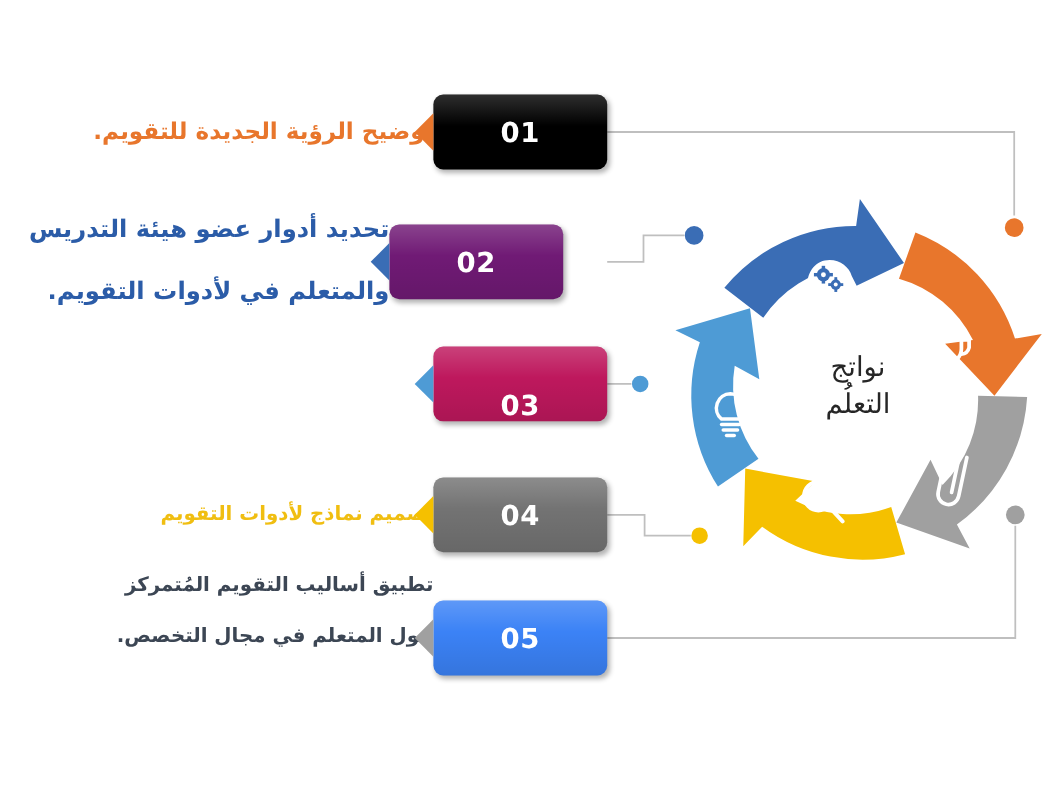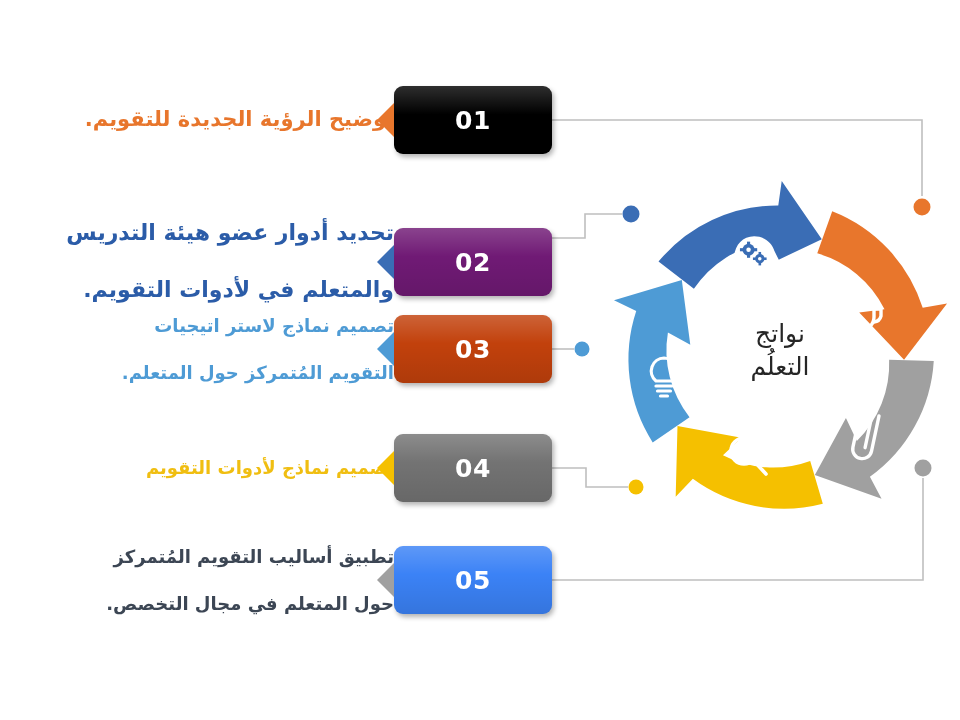--- a/index.html
+++ b/index.html
@@ -183,53 +183,49 @@
   </div>
 
   <div class="step-row" style="left:0;top:86px;width:552px;height:68px;">
     <div class="step-label" style="color:#E8762C;font-size:21px;">توضيح الرؤية الجديدة للتقويم.</div>
     <div class="step-box" style="--c:#E8762C;background:#000000;">
       <span class="bevel"></span>
       <span class="step-num">01</span>
     </div>
   </div>
 
-  <div class="step-row" style="left:0;top:204px;width:552px;height:68px;margin-top:24px;">
+  <div class="step-row" style="left:0;top:204px;width:512px;height:68px;">
     <div class="step-label" style="color:#2B5CA8;font-size:22px;">
       <div>تحديد أدوار عضو هيئة التدريس</div>
       <div>والمتعلم في لأدوات التقويم.</div>
     </div>
     <div class="step-box" style="--c:#3A6DB5;background:#701a75;">
       <span class="bevel"></span>
       <span class="step-num">02</span>
     </div>
   </div>
 
   <div class="step-row" style="left:0;top:315px;width:552px;height:68px;">
-    <div class="step-label" style="color:#4E9BD5;font-size:18px;">
-      <div>تصميم نماذج لاستر اتيجيات</div>
-      <div>التقويم المُتمركز حول المتعلم.</div>
-    </div>
-    <div class="step-box" style="--c:#4E9BD5;background:#c2410c;">
+    <div class="step-box" style="--c:#4E9BD5;background:#be185d;align-items:flex-end;">
       <span class="bevel"></span>
       <span class="step-num">03</span>
     </div>
   </div>
 
   <div class="step-row" style="left:0;top:434px;width:552px;height:68px;">
     <div class="step-label" style="color:#F0BE11;font-size:18px;">
       <div>تصميم نماذج لأدوات التقويم</div>
     </div>
     <div class="step-box" style="--c:#F5C000;background:#737373;">
       <span class="bevel"></span>
       <span class="step-num">04</span>
     </div>
   </div>
 
-  <div class="step-row" style="left:0;top:546px;width:552px;height:68px;">
+  <div class="step-row" style="left:0;top:546px;width:552px;height:68px;align-items:flex-end;">
     <div class="step-label" style="color:#3C4654;font-size:18px;">
       <div>تطبيق أساليب التقويم المُتمركز</div>
       <div>حول المتعلم في مجال التخصص.</div>
     </div>
     <div class="step-box" style="--c:#A0A0A0;background:#3b82f6;">
       <span class="bevel"></span>
       <span class="step-num">05</span>
     </div>
   </div>
 

